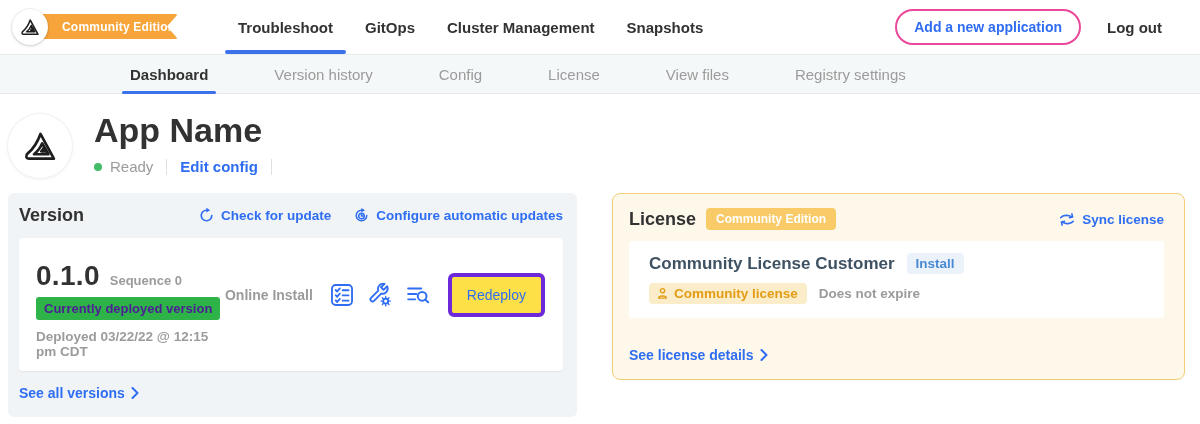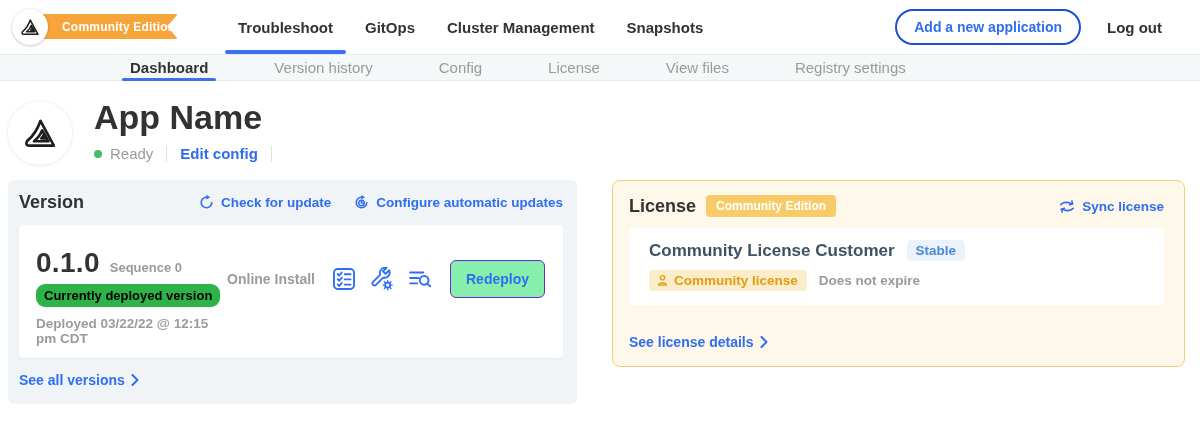--- a/index.html
+++ b/index.html
@@ -24,28 +24,28 @@
     position:absolute; left:12px; top:9px; width:36px; height:36px; z-index:2;
     background:#fff; border-radius:50%;
     box-shadow:0 0 0 1px rgba(0,0,0,.04), 0 1px 3px rgba(0,0,0,.18);
     display:flex; align-items:center; justify-content:center;
   }
   .nav-tabs { display:flex; height:100%; margin-left:40px; }
   .nav-tab { position:relative; display:flex; align-items:center; padding:0 16px; font-size:15px; font-weight:700; cursor:pointer; white-space:nowrap; }
   .nav-tab.active::after { content:""; position:absolute; left:3px; right:3px; bottom:0; height:4px; background:#3B72EB; border-radius:2px; }
   .topnav-right { margin-left:auto; display:flex; align-items:center; gap:26px; padding-right:38px; }
   .add-app-btn {
-    border:2px solid #1d4ed8; color:#2F6DF2; background:#fff;
+    border:2px solid #ec4899; color:#2F6DF2; background:#fff;
     border-radius:18px; padding:8px 17px; font-size:14px; font-weight:bold;
     font-family:"Liberation Sans", sans-serif; cursor:pointer; white-space:nowrap;text-align:center;
   }
   .logout { font-size:15px; font-weight:700; cursor:pointer; white-space:nowrap; }
 
   
-  .subnav { height:27px; background:#F5F8F9; border-top:1px solid #E7EAEB; border-bottom:1px solid #E7EAEB; display:flex; padding-left:116px; }
+  .subnav { height:40px; background:#F5F8F9; border-top:1px solid #E7EAEB; border-bottom:1px solid #E7EAEB; display:flex; padding-left:116px; }
   .subnav-tab { position:relative; display:flex; align-items:center; padding:0 14px; margin-right:38px; font-size:15px; color:#9B9B9B; cursor:pointer; white-space:nowrap; }
   .subnav-tab.active { color:#323232; font-weight:700; }
   .subnav-tab.active::after { content:""; position:absolute; left:6px; right:6px; bottom:-1px; height:3px; background:#3B72EB; border-radius:2px; }
 
   
   .app-header { display:flex; padding:17px 0 0 8px; }
   .app-avatar {
     width:64px; height:64px; border-radius:50%; background:#fff; margin-top:3px; flex:none;
     box-shadow:0 0 0 1px #f1f1f1, 0 1px 4px rgba(0,0,0,.07);
     display:flex; align-items:center; justify-content:center;
@@ -68,28 +68,28 @@
   .icon-link { display:flex; align-items:center; gap:6px; color:#2F6DF2; font-weight:bold; font-size:13.5px; cursor:pointer; white-space:nowrap; }
 
   .vc-inner {
     margin-top:12px; background:#fff; border-radius:4px;
     box-shadow:0 1px 2px rgba(0,0,0,.06);
     padding:23px 18px 12px 17px; display:flex; align-items:flex-start;
   }
   .vnum-row { display:flex; align-items:baseline; gap:10px; }
   .vnum { font-size:28px; font-weight:bold; letter-spacing:.3px; line-height:30px; }
   .seq { font-size:13px; color:#9B9B9B; font-weight:600; }
-  .deployed-badge { display:inline-block; margin-top:6px; background:#2EB348; color:#000000; font-size:13px; font-weight:bold; padding:4px 8px; border-radius:9px; }
+  .deployed-badge { display:inline-block; margin-top:6px; background:#2EB348; color:#4c1d95; font-size:13px; font-weight:bold; padding:4px 8px; border-radius:3px; }
   .deployed-at { margin-top:9px; color:#9B9B9B; font-size:13.5px; font-weight:600; }
   .vc-right { margin-left:auto; display:flex; align-items:center; gap:14px; margin-top:12px; }
   .install-type { color:#9B9B9B; font-weight:bold; font-size:14px; margin-right:3px; white-space:nowrap; }
   .action-icon { width:24px; height:24px; display:flex; color:#2F6DF2; cursor:pointer; }
   .redeploy-btn {
-    border:1px solid #6d28d9; color:#2F6DF2; background:#86efac;
-    font-weight:bold; font-size:14px; padding:10px 15px; border-radius:6px; margin-left:4px;
+    border:4px solid #6d28d9; color:#2F6DF2; background:#fde047;
+    font-weight:normal; font-size:14px; padding:10px 15px; border-radius:6px; margin-left:4px;
     font-family:"Liberation Sans", sans-serif; cursor:pointer; white-space:nowrap;
   }
   .see-link { margin-top:14px; display:flex; align-items:center; gap:6px; color:#2F6DF2; font-weight:bold; font-size:14px; cursor:pointer; }
 
   .license-card { flex:1; background:#FDF8E9; border:1px solid #F3CE77; border-radius:8px; padding:14px 20px 16px 16px; }
   .edition-badge { margin-left:10px; background:#F8CB68; color:#fff; font-size:12px; font-weight:bold; padding:4px 10px; border-radius:4px; }
   .lc-inner { margin-top:11px; background:#fff; border-radius:4px; padding:12px 20px 14px; }
   .customer-row { display:flex; align-items:center; gap:12px; }
   .customer-name { font-size:17px; font-weight:bold; color:#3E5263; }
   .stable-badge { background:#ECF2FA; color:#4A8AD4; font-size:13.5px; font-weight:600; padding:3px 9px; border-radius:4px; }
@@ -264,21 +264,21 @@
           <path d="M17 10 C14.5 13 8.5 13.4 5 11"></path>
           <path d="M4.6 14.2 L3.8 10.8 L7.2 10"></path>
         </svg>
         <span>Sync license</span>
       </span>
     </div>
 
     <div class="lc-inner">
       <div class="customer-row">
         <span class="customer-name">Community License Customer</span>
-        <span class="stable-badge">Stable</span>
+        <span class="stable-badge">Install</span>
       </div>
       <div class="lc-row2">
         <span class="community-badge">
           <svg width="13" height="13" viewBox="0 0 14 14" fill="none" stroke="currentColor" stroke-width="1.5" stroke-linecap="round" stroke-linejoin="round">
             <circle cx="7" cy="4" r="2.3"></circle>
             <path d="M2.9 12 C2.9 9 11.1 9 11.1 12 Z"></path>
           </svg>
           <span>Community license</span>
         </span>
         <span class="expiry">Does not expire</span>

